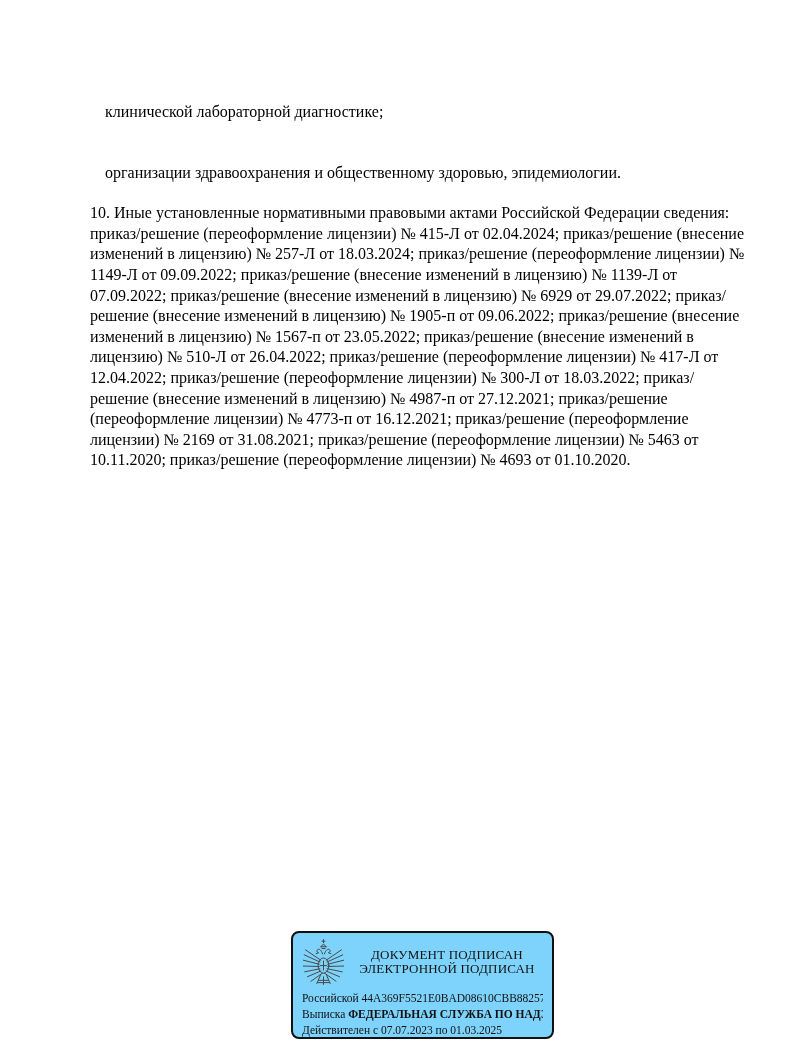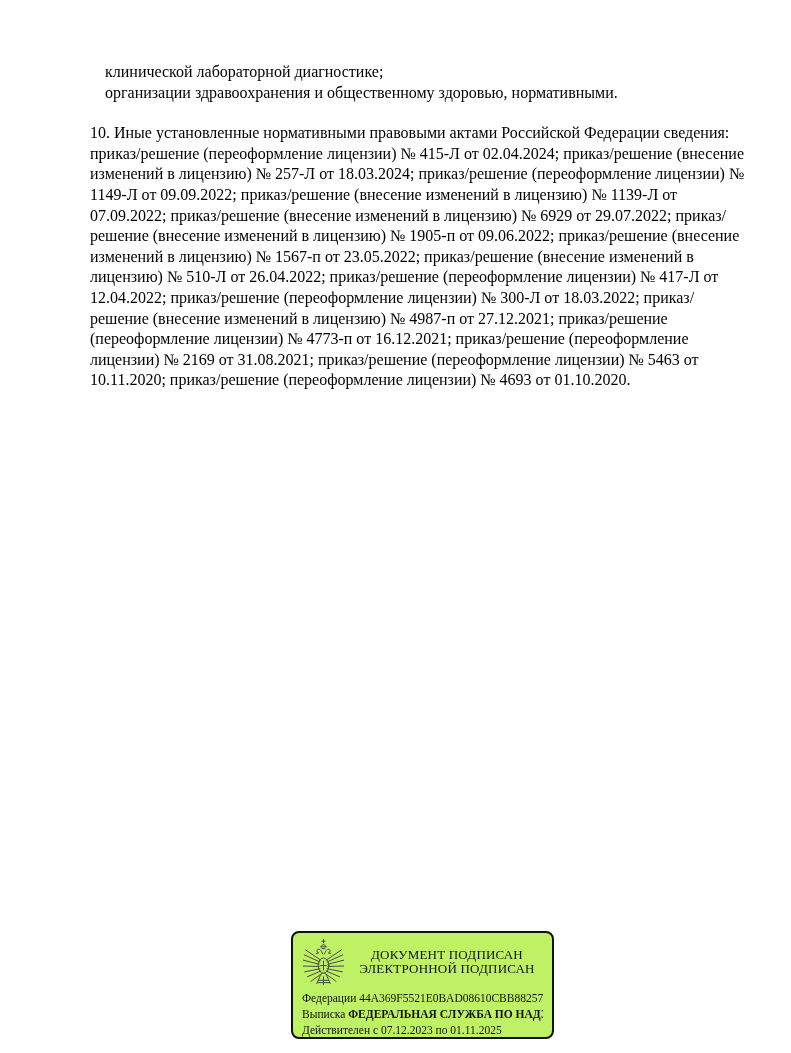--- a/index.html
+++ b/index.html
@@ -23,35 +23,36 @@
     width: 658px;
     font-size: 16px;
     line-height: 20.6px;
     text-align: left;
   }
   .doc-text p {
     margin: 0 0 20px 0;
   }
   .cont-item {
     padding-left: 15px;
+    margin-top: 40px;
   }
   .cont-block {
     margin: 0 0 20px 0;
   }
   
   .stamp {
     position: absolute;
     left: 291px;
     top: 931px;
     width: 263px;
     height: 108px;
     box-sizing: border-box;
     border: 2px solid #101010;
     border-radius: 8px;
-    background: #bef264;
+    background: #7dd3fc;
     padding: 5px 9px 4px 9px;
     font-family: "Liberation Serif", "DejaVu Serif", serif;
     color: #111111;
     overflow: hidden;
   }
   .stamp-head {
     display: flex;
     align-items: center;
   }
   .stamp-emblem {
@@ -83,21 +84,21 @@
 </style>
 </head>
 <body>
 
 <div class="page">
 
   <div class="doc-text">
 
     <div class="cont-block">
       <div class="cont-item">клинической лабораторной диагностике;</div>
-      <div class="cont-item">организации здравоохранения и общественному здоровью, нормативными.</div>
+      <div class="cont-item">организации здравоохранения и общественному здоровью, эпидемиологии.</div>
     </div>
 
 
     <p>10. Иные установленные нормативными правовыми актами Российской Федерации сведения: приказ/решение (переоформление лицензии) № 415-Л от 02.04.2024; приказ/решение (внесение изменений в лицензию) № 257-Л от 18.03.2024; приказ/решение (переоформление лицензии) № 1149-Л от 09.09.2022; приказ/решение (внесение изменений в лицензию) № 1139-Л от 07.09.2022; приказ/решение (внесение изменений в лицензию) № 6929 от 29.07.2022; приказ/решение (внесение изменений в лицензию) № 1905-п от 09.06.2022; приказ/решение (внесение изменений в лицензию) № 1567-п от 23.05.2022; приказ/решение (внесение изменений в лицензию) № 510-Л от 26.04.2022; приказ/решение (переоформление лицензии) № 417-Л от 12.04.2022; приказ/решение (переоформление лицензии) № 300-Л от 18.03.2022; приказ/решение (внесение изменений в лицензию) № 4987-п от 27.12.2021; приказ/решение (переоформление лицензии) № 4773-п от 16.12.2021; приказ/решение (переоформление лицензии) № 2169 от 31.08.2021; приказ/решение (переоформление лицензии) № 5463 от 10.11.2020; приказ/решение (переоформление лицензии) № 4693 от 01.10.2020.</p>
 
 
   </div>
 
   <div class="stamp">
 
@@ -137,27 +138,27 @@
         </g>
       </svg>
       <div class="stamp-title">
         <div>ДОКУМЕНТ ПОДПИСАН</div>
         <div>ЭЛЕКТРОННОЙ ПОДПИСАН</div>
       </div>
     </div>
 
     <div class="stamp-info">
       <div class="line">
-        <span>Федерации</span>
+        <span>Российской</span>
         <span>44A369F5521E0BAD08610CBB88257ED3</span>
       </div>
       <div class="line">
         <span>Выписка</span>
         <span class="owner-value">ФЕДЕРАЛЬНАЯ СЛУЖБА ПО НАДЗОРУ В С</span>
       </div>
       <div class="line">
-        <span>Действителен с 07.12.2023 по 01.11.2025</span>
+        <span>Действителен с 07.07.2023 по 01.03.2025</span>
       </div>
     </div>
 
   </div>
 
 </div>
 
 </body></html>

